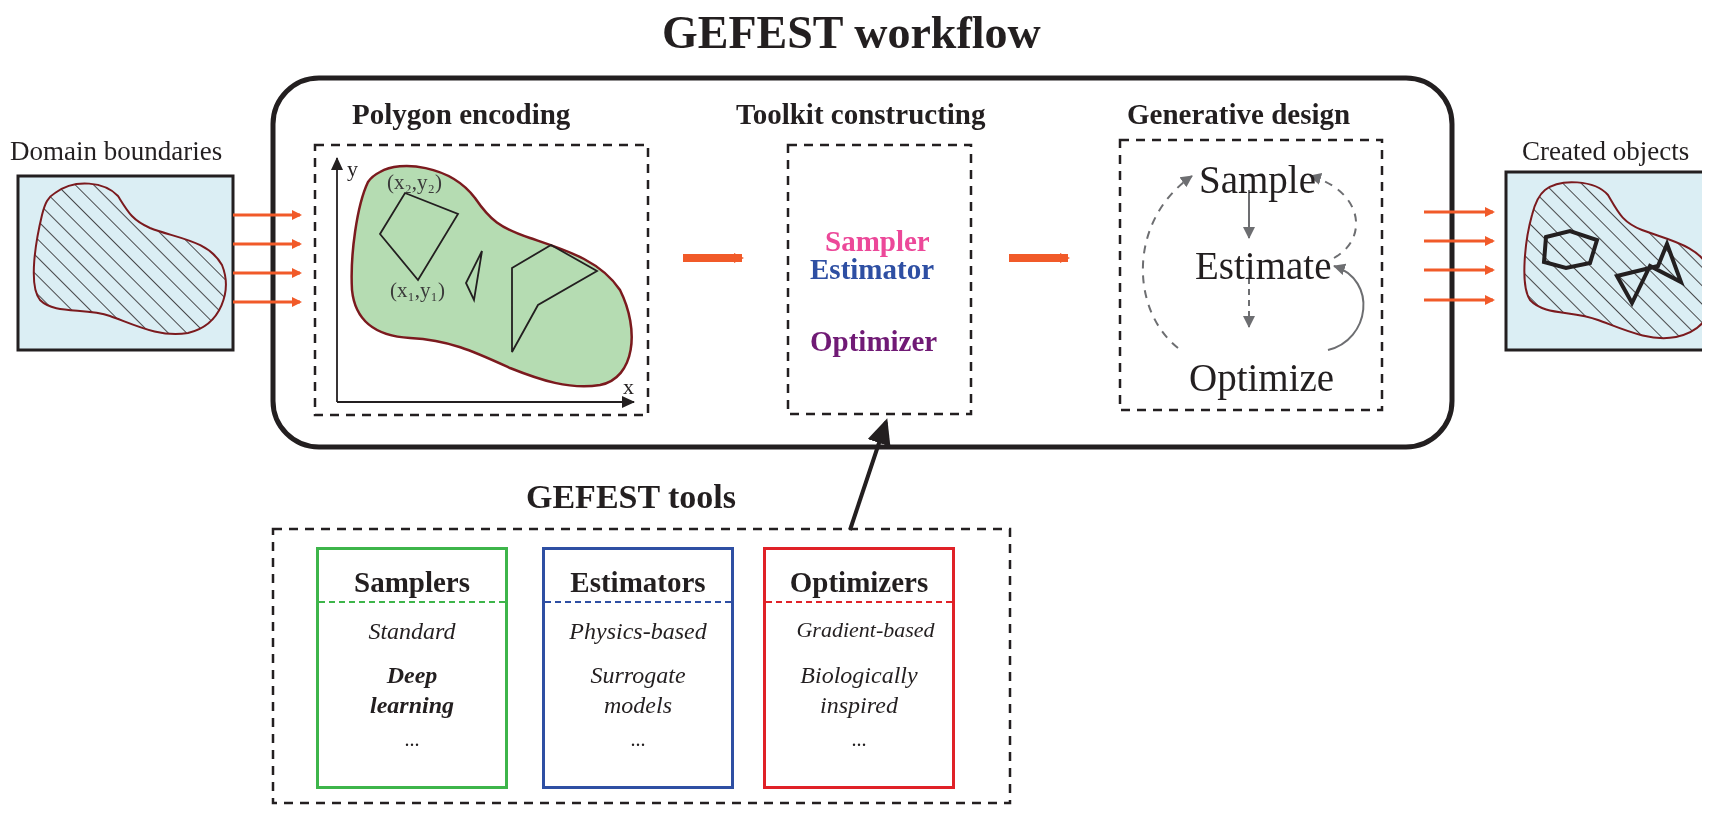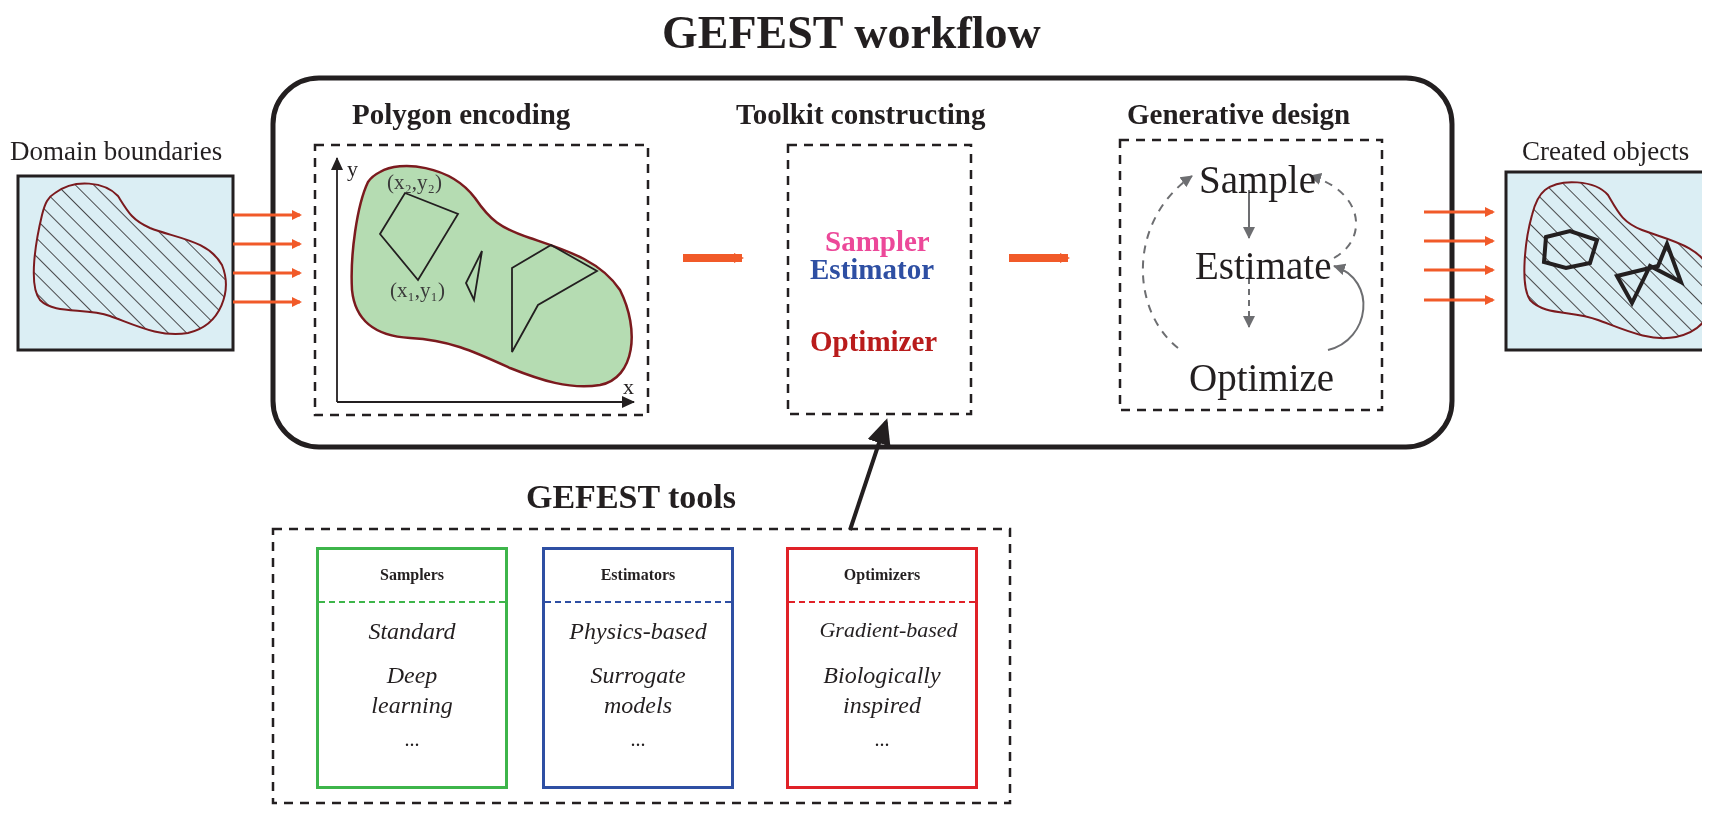--- a/index.html
+++ b/index.html
@@ -22,21 +22,21 @@
   .axis-lbl { font-size: 22px; }
   .coord-lbl { font-size: 21px; color: #3a3a3a; }
   .tool-card {
     position: absolute;
     box-sizing: border-box;
     border: 3px solid;
     background: #ffffff;
   }
   .tool-card .card-head {
     position: absolute; left: 0; right: 0; top: 16px;
-    text-align: center; font-size: 16px; font-weight: bold;
+    text-align: center; font-size: 29px; font-weight: bold;
   }
   .tool-card .card-sep {
     position: absolute; left: 0; right: 0; top: 51px; height: 0;
     border-top: 2px dashed;
   }
   .tool-card .card-item {
     position: absolute; left: 0; right: 0;
     text-align: center; font-size: 24px; font-style: italic; line-height: 1.25;
   }
   .tool-card .card-more {
@@ -133,45 +133,45 @@
   <div class="txt section-title" style="left:352px; top:100px;">Polygon encoding</div>
   <div class="txt section-title" style="left:1127px; top:100px;">Generative design</div>
 
   <div class="txt axis-lbl" style="left:347px; top:158px;">y</div>
   <div class="txt axis-lbl" style="left:623px; top:376px;">x</div>
   <div class="txt coord-lbl" style="left:387px; top:172px;">(x₂,y₂)</div>
   <div class="txt coord-lbl" style="left:390px; top:280px;">(x₁,y₁)</div>
 
   <div class="txt toolkit-item" style="left:825px; top:184px; color:#ec4899;margin-top:43px;">Sampler</div>
   <div class="txt toolkit-item" style="left:810px; top:255px; color:#2e4fa3;">Estimator</div>
-  <div class="txt toolkit-item" style="left:810px; top:327px; color:#b91c1c;">Optimizer</div>
+  <div class="txt toolkit-item" style="left:810px; top:327px; color:#701a75;">Optimizer</div>
 
   <div class="txt gen-step" style="left:1199px; top:160px;">Sample</div>
   <div class="txt gen-step" style="left:1195px; top:246px;">Estimate</div>
   <div class="txt gen-step" style="left:1189px; top:334px;margin-top:24px;">Optimize</div>
 
   <div class="txt section-title" style="left:526px; top:480px; font-size:34px;">GEFEST tools</div>
 
   <div class="tool-card" style="left:316px; top:547px; width:192px; height:242px; border-color:#3db54a;">
     <div class="card-head">Samplers</div>
     <div class="card-sep" style="border-color:#3db54a;"></div>
     <div class="card-item" style="top:66px;">Standard</div>
-    <div class="card-item" style="top:110px; white-space:normal; padding:0 36px;">Deep learning</div>
+    <div class="card-item" style="top:110px; white-space:normal; padding:0 36px;font-weight:bold;">Deep learning</div>
     <div class="card-more">...</div>
   </div>
 
   <div class="tool-card" style="left:542px; top:547px; width:192px; height:242px; border-color:#2e4fa3;">
     <div class="card-head">Estimators</div>
     <div class="card-sep" style="border-color:#2e4fa3;"></div>
     <div class="card-item" style="top:66px;">Physics-based</div>
     <div class="card-item" style="top:110px; white-space:normal; padding:0 40px;">Surrogate models</div>
     <div class="card-more">...</div>
   </div>
 
-  <div class="tool-card" style="left:763px; top:547px; width:192px; height:242px; border-color:#e02128;margin-left:23px;">
+  <div class="tool-card" style="left:763px; top:547px; width:192px; height:242px; border-color:#e02128;">
     <div class="card-head">Optimizers</div>
     <div class="card-sep" style="border-color:#e02128;"></div>
     <div class="card-item" style="top:66px; font-size:22px;padding-left:13px;">Gradient-based</div>
     <div class="card-item" style="top:110px; white-space:normal; padding:0 16px;">Biologically inspired</div>
     <div class="card-more">...</div>
   </div>
 
 </div>
 
 </body></html>

